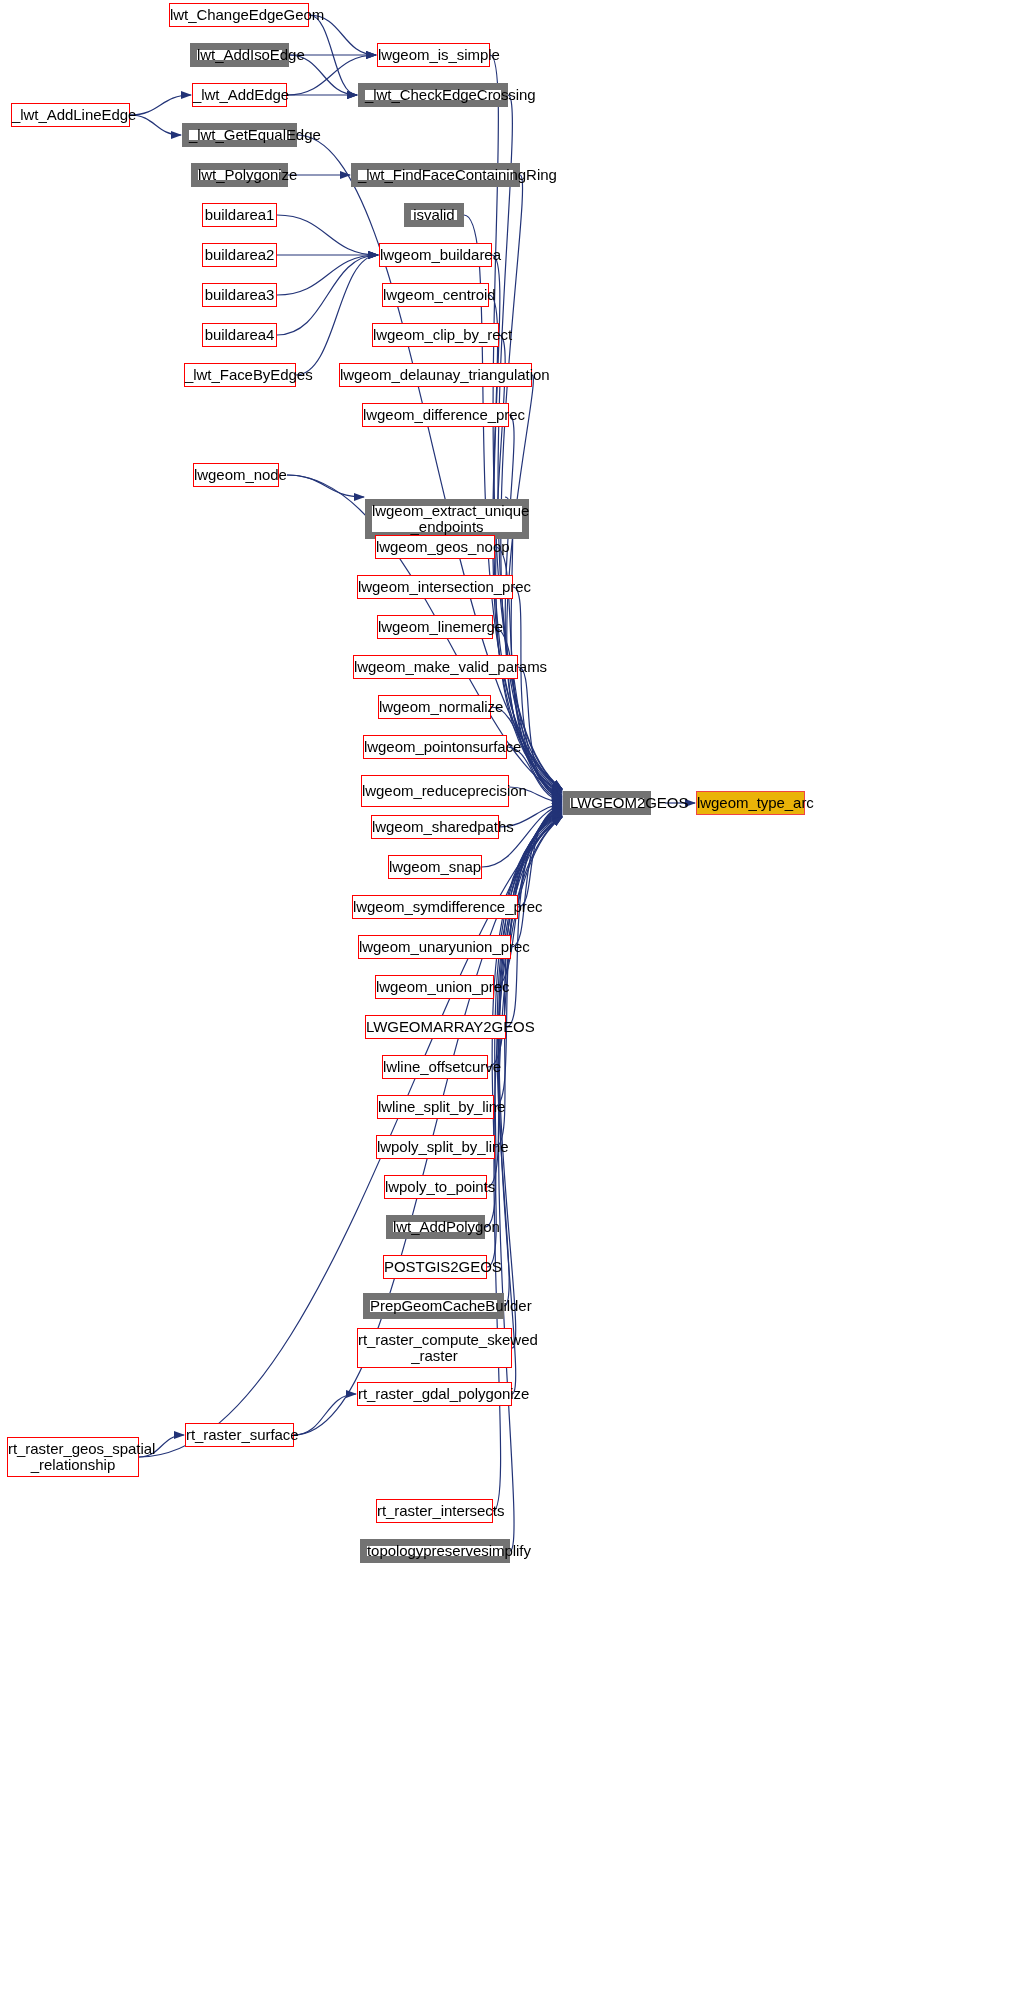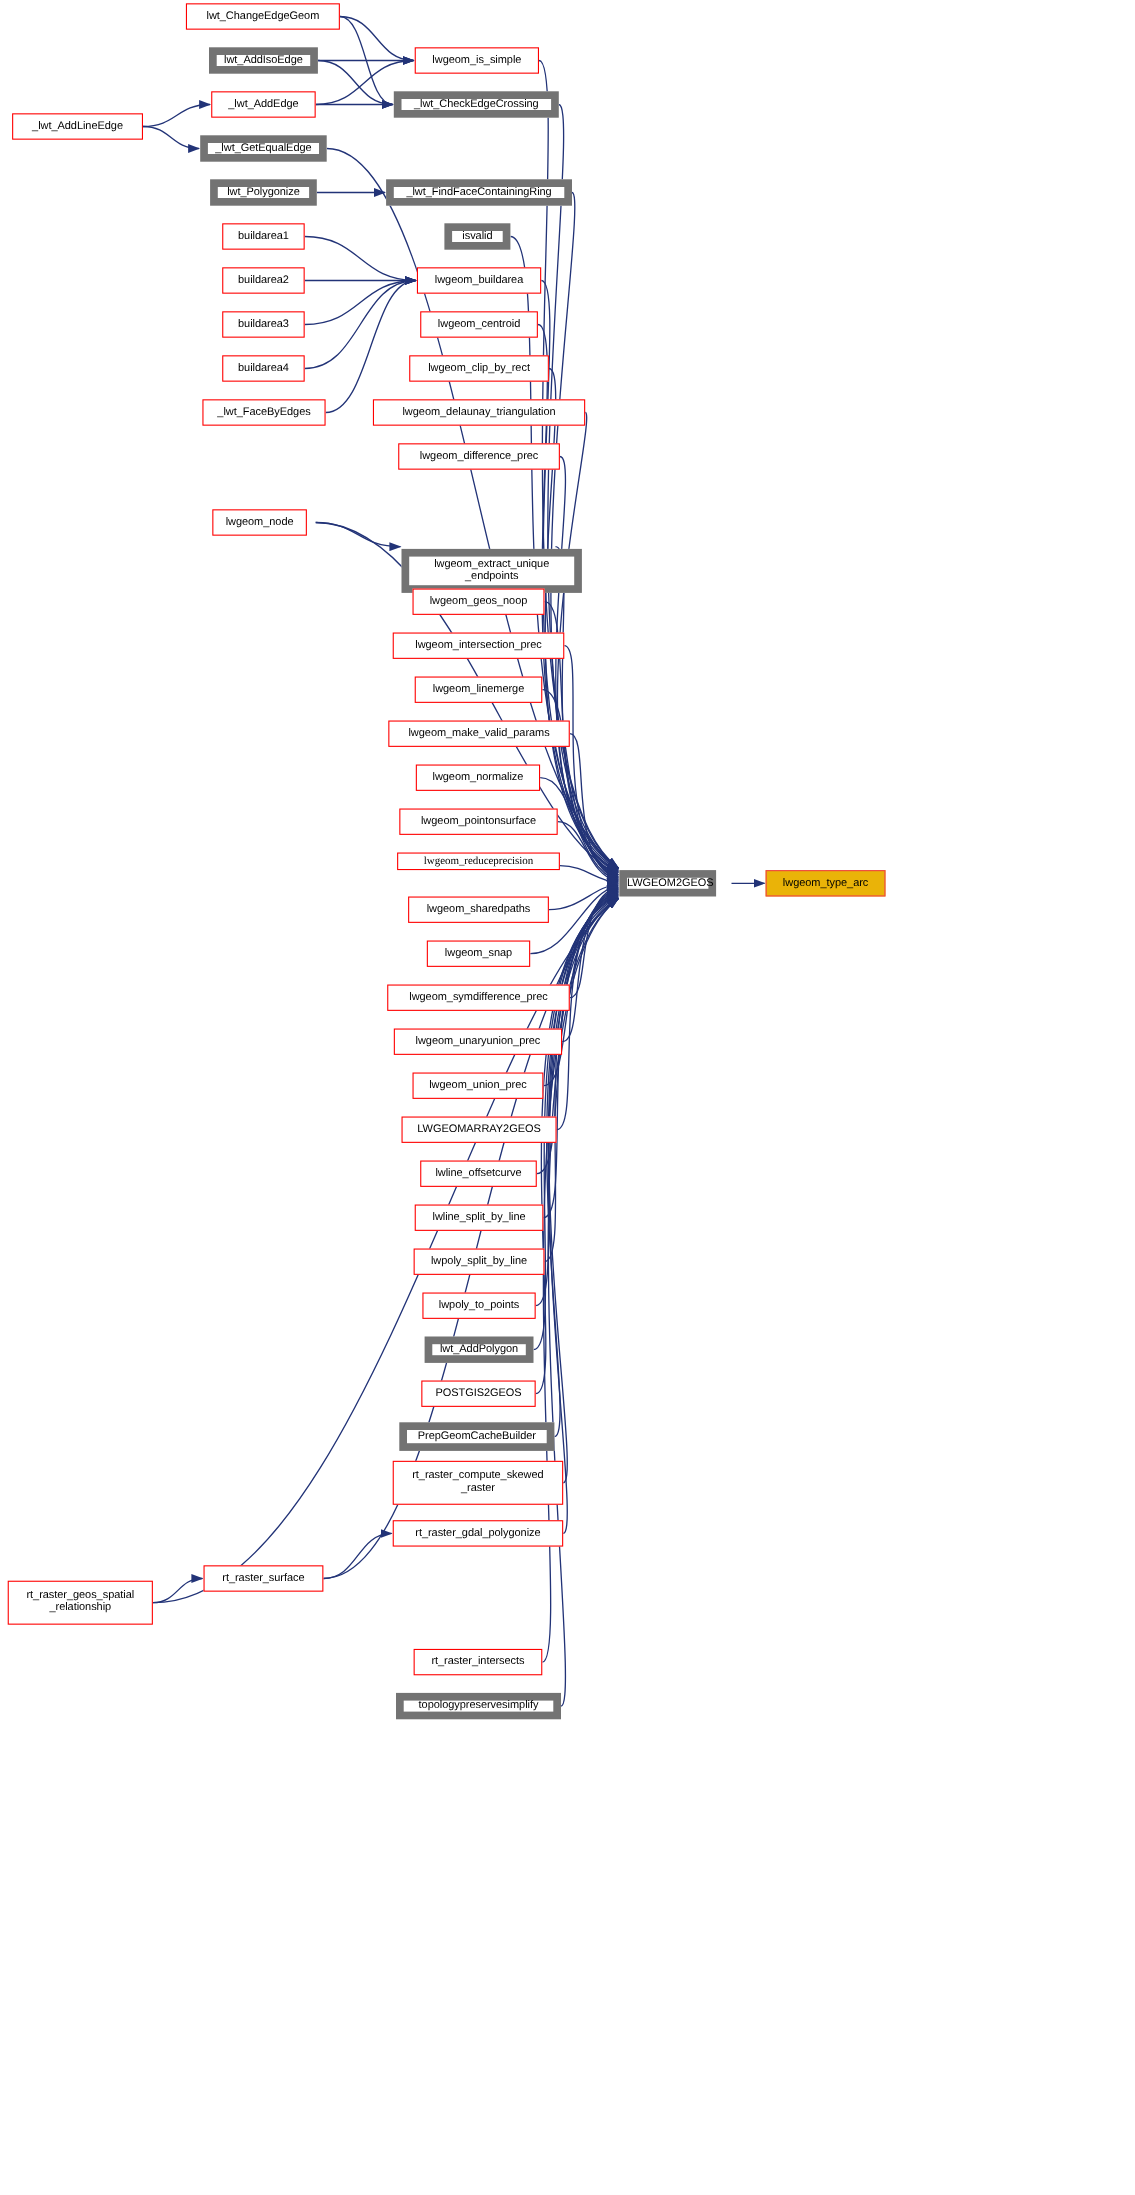--- a/index.html
+++ b/index.html
@@ -28,21 +28,21 @@
   .node {
     position: absolute;
     box-sizing: border-box;
     display: flex;
     align-items: center;
     justify-content: flex-start;
     text-align: center;
     background: #ffffff;
     border: 1px solid #ff0000;
     color: #000000;
-    font-size: 10px;
+    font-size: 15px;
     line-height: 1.06;
     white-space: pre;
     letter-spacing: -0.05px;
     z-index: 5;
   }
   .node.black {
     border: 7px solid #737373;
   }
   .node.current {
     border: 1px solid #ef4444;
@@ -148,21 +148,21 @@
       <div class="node" style="left: 339px; top: 363px; width: 193px; height: 24px;"><span class="node-label">lwgeom_delaunay_triangulation</span></div>
       <div class="node" style="left: 362px; top: 403px; width: 147px; height: 24px;"><span class="node-label">lwgeom_difference_prec</span></div>
       <div class="node black" style="left: 365px; top: 489px; width: 164px; height: 40px; margin-top: 10px;"><span class="node-label">lwgeom_extract_unique
 _endpoints</span></div>
       <div class="node" style="left: 375px; top: 535px; width: 120px; height: 24px;"><span class="node-label">lwgeom_geos_noop</span></div>
       <div class="node" style="left: 357px; top: 575px; width: 156px; height: 24px;"><span class="node-label">lwgeom_intersection_prec</span></div>
       <div class="node" style="left: 377px; top: 615px; width: 116px; height: 24px;"><span class="node-label">lwgeom_linemerge</span></div>
       <div class="node" style="left: 353px; top: 655px; width: 165px; height: 24px;"><span class="node-label">lwgeom_make_valid_params</span></div>
       <div class="node" style="left: 378px; top: 695px; width: 113px; height: 24px;"><span class="node-label">lwgeom_normalize</span></div>
       <div class="node" style="left: 363px; top: 735px; width: 144px; height: 24px;"><span class="node-label">lwgeom_pointonsurface</span></div>
-      <div class="node" style="left: 361px; top: 775px; width: 148px; height: 16px; font-family: Liberation Serif, serif;"><span class="node-label">lwgeom_reduceprecision</span></div>
+      <div class="node" style="left: 361px; top: 775px; width: 148px; height: 32px;"><span class="node-label">lwgeom_reduceprecision</span></div>
       <div class="node" style="left: 371px; top: 815px; width: 128px; height: 24px;"><span class="node-label">lwgeom_sharedpaths</span></div>
       <div class="node" style="left: 388px; top: 855px; width: 94px; height: 24px;"><span class="node-label">lwgeom_snap</span></div>
       <div class="node" style="left: 352px; top: 895px; width: 166px; height: 24px;"><span class="node-label">lwgeom_symdifference_prec</span></div>
       <div class="node" style="left: 358px; top: 935px; width: 153px; height: 24px;"><span class="node-label">lwgeom_unaryunion_prec</span></div>
       <div class="node" style="left: 375px; top: 975px; width: 119px; height: 24px;"><span class="node-label">lwgeom_union_prec</span></div>
       <div class="node" style="left: 365px; top: 1015px; width: 141px; height: 24px;"><span class="node-label">LWGEOMARRAY2GEOS</span></div>
       <div class="node" style="left: 382px; top: 1055px; width: 106px; height: 24px;"><span class="node-label">lwline_offsetcurve</span></div>
       <div class="node" style="left: 377px; top: 1095px; width: 117px; height: 24px;"><span class="node-label">lwline_split_by_line</span></div>
       <div class="node" style="left: 376px; top: 1135px; width: 119px; height: 24px;"><span class="node-label">lwpoly_split_by_line</span></div>
       <div class="node" style="left: 384px; top: 1175px; width: 103px; height: 24px;"><span class="node-label">lwpoly_to_points</span></div>

